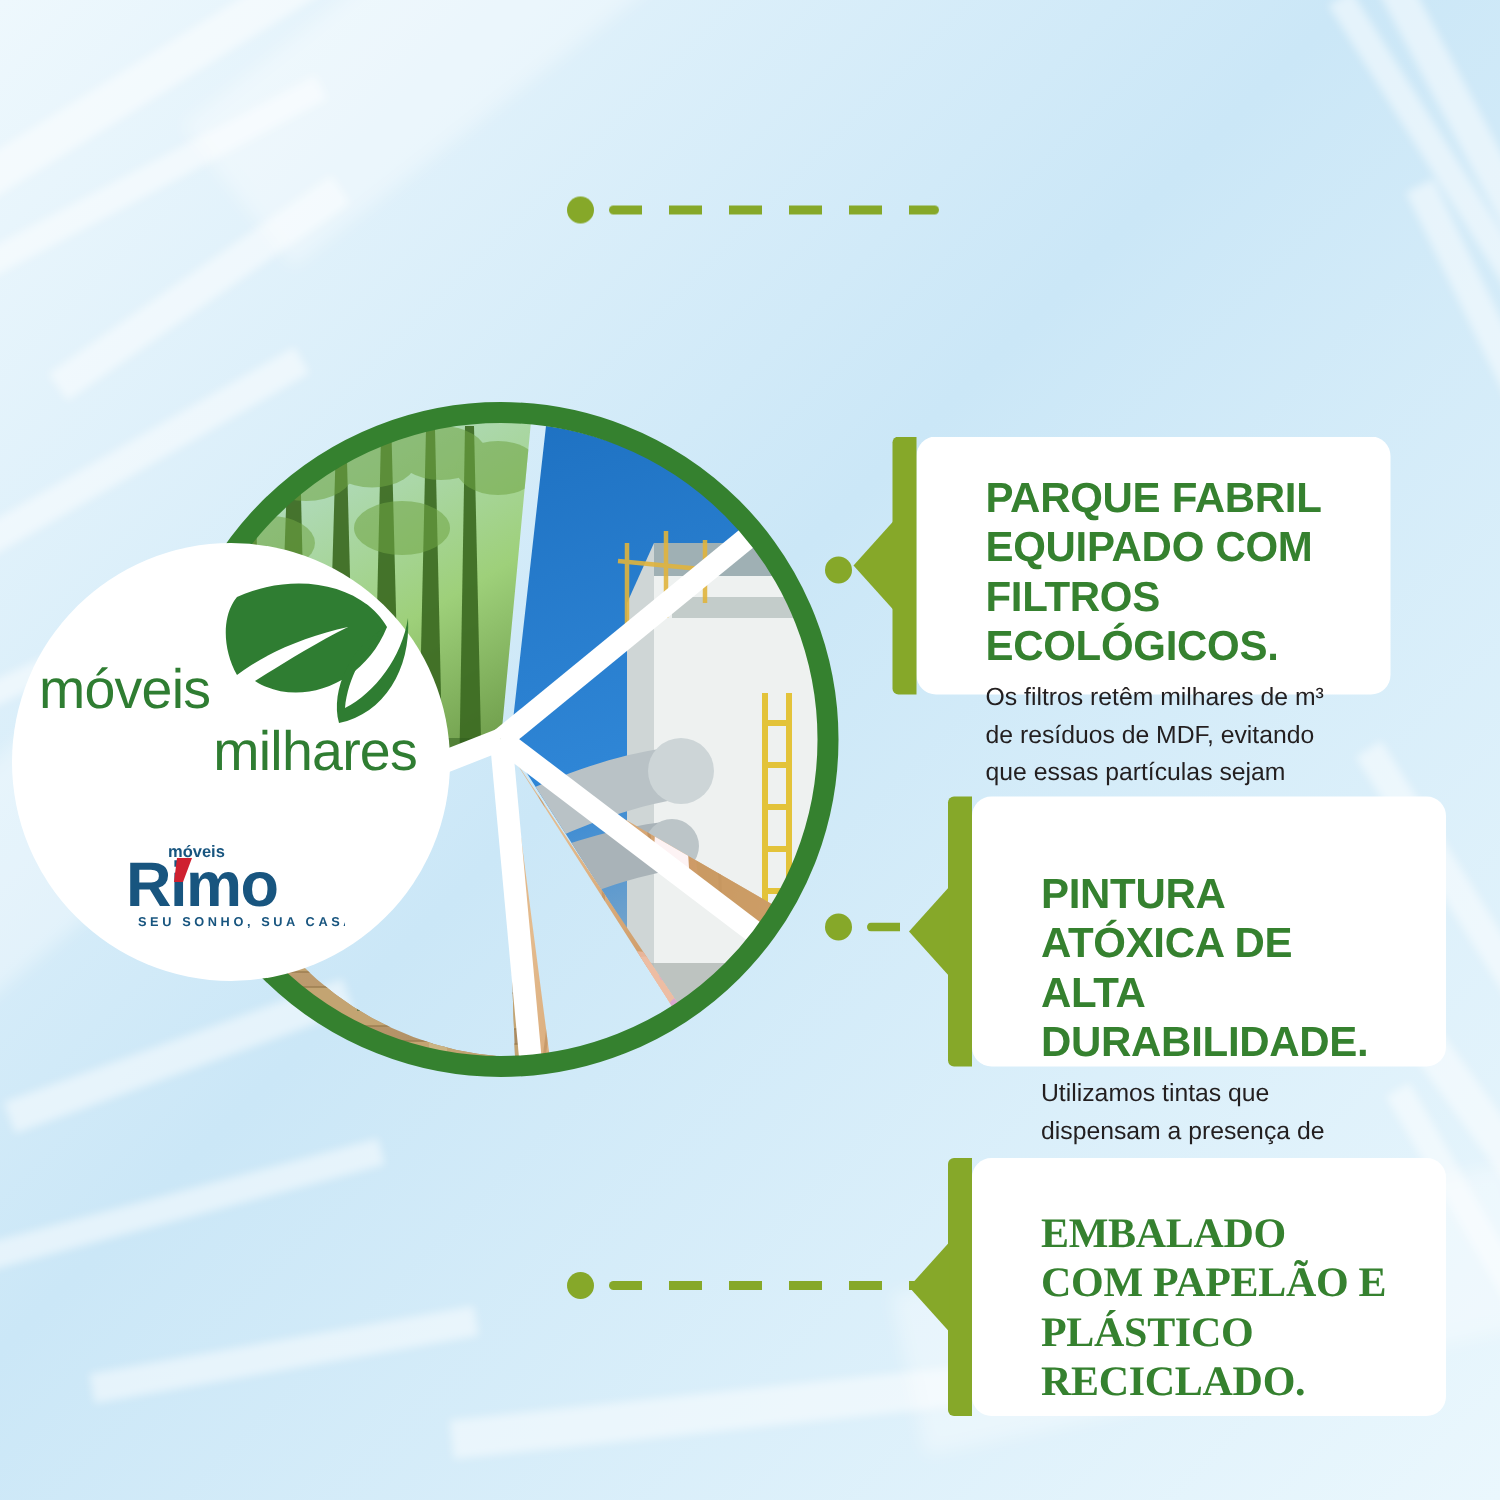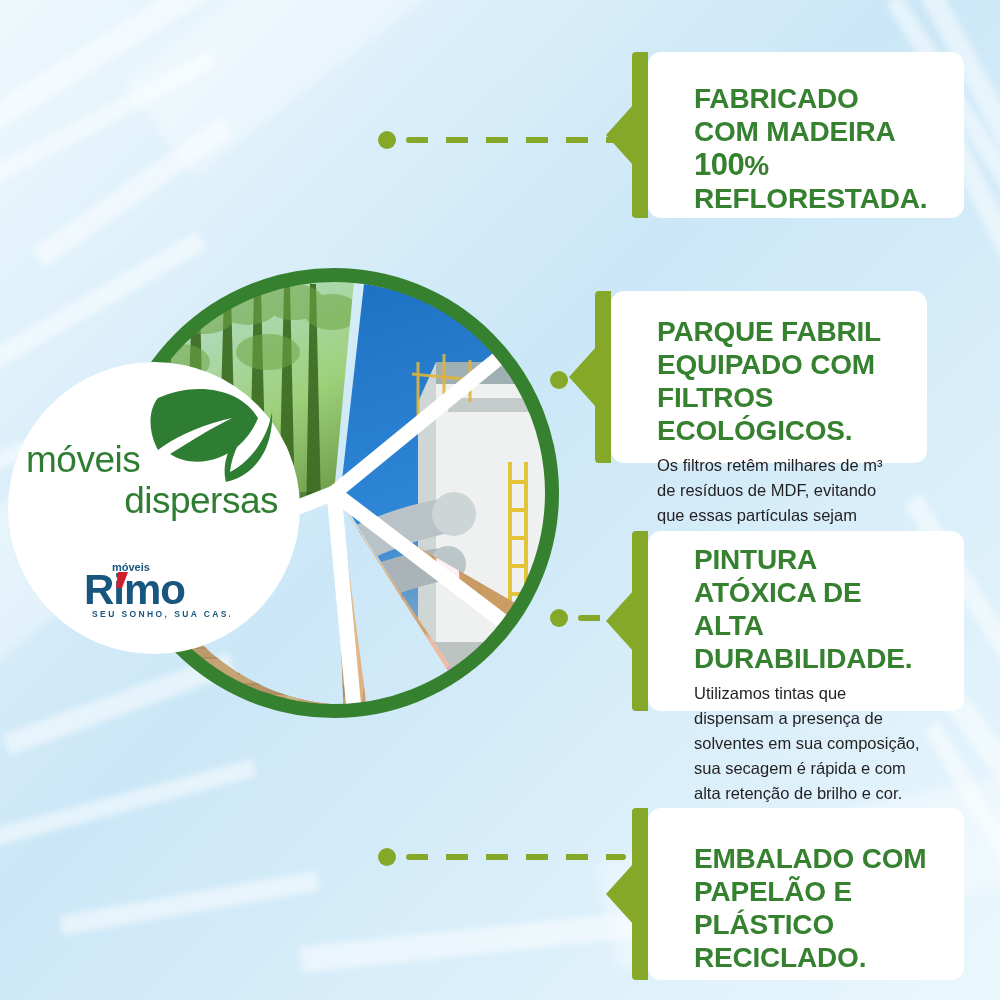--- a/index.html
+++ b/index.html
@@ -315,21 +315,21 @@
   </div>
 
   <div class="badge">
     <div class="badge-inner">
       <svg class="leaf-ico" viewBox="0 0 130 108">
         <path d="M12,14 C52,-4 96,6 112,34 C96,74 52,88 24,70 C40,60 62,46 86,34 C58,40 30,52 12,66 C2,48 2,26 12,14 Z" fill="#2f7d32"></path>
         <path d="M126,28 C128,62 110,92 80,98 C74,76 88,46 112,34 C96,50 86,68 84,88 C104,78 122,54 126,28 Z" fill="#2f7d32"></path>
       </svg>
       <div class="eco-lines">
         <div class="eco-l1">móveis</div>
-        <div class="eco-l3">dispersas</div>
+        <div class="eco-l3">milhares</div>
       </div>
       <div class="rimo">
         <svg class="rimo-svg" width="152" height="62" viewBox="0 0 152 62">
           <text x="34" y="13" font-family="Liberation Sans, sans-serif" font-size="11" font-weight="700" fill="#18557f">móveis</text>
           <text x="6" y="46" font-family="Liberation Sans, sans-serif" font-size="42" font-weight="700" fill="#18557f" letter-spacing="-1">Rimo</text>
           <path d="M40,14 L50,14 L44,30 L38,30 Z" fill="#cf2030"></path>
           <text x="14" y="59" font-family="Liberation Sans, sans-serif" font-size="8.5" font-weight="700" fill="#18557f" letter-spacing="2.4">SEU SONHO, SUA CASA</text>
         </svg>
       </div>
     </div>
@@ -345,43 +345,37 @@
   </div>
   <div class="conn" style="left:550px;top:613px;width:78px;">
     <div class="dot"></div>
     <div class="dash"></div>
   </div>
   <div class="conn" style="left:378px;top:852px;width:250px;">
     <div class="dot"></div>
     <div class="dash"></div>
   </div>
 
-  <div class="card" style="left:648px;top:52px;width:316px;height:166px;">
-    <div class="tab"></div>
-    <div class="card-body">
-      <h2><span>FABRICADO COM MADEIRA </span><span class="hl">100</span><span>% REFLORESTADA.</span></h2>
-    </div>
-  </div>
 
   <div class="card" style="left:611px;top:291px;width:316px;height:172px;">
     <div class="tab"></div>
     <div class="card-body" style="padding-top:24px;">
       <h2>PARQUE FABRIL EQUIPADO COM FILTROS ECOLÓGICOS.</h2>
       <p>Os filtros retêm milhares de m³ de resíduos de MDF, evitando que essas partículas sejam dispersas no ar.</p>
     </div>
   </div>
 
   <div class="card" style="left:648px;top:531px;width:316px;height:180px;">
     <div class="tab"></div>
-    <div class="card-body" style="padding-top:12px;">
+    <div class="card-body" style="padding-top:24px;margin-top:24px;">
       <h2>PINTURA ATÓXICA DE ALTA DURABILIDADE.</h2>
       <p>Utilizamos tintas que dispensam a presença de solventes em sua composição, sua secagem é rápida e com alta retenção de brilho e cor.</p>
     </div>
   </div>
 
-  <div class="card" style="left:648px;top:808px;width:316px;height:172px;">
+  <div class="card" style="left:648px;top:772px;width:316px;height:172px;font-family:Liberation Serif, serif;">
     <div class="tab"></div>
     <div class="card-body" style="padding-top:34px;">
       <h2>EMBALADO COM PAPELÃO E PLÁSTICO RECICLADO.</h2>
     </div>
   </div>
 
 </div>
 
 </body></html>

